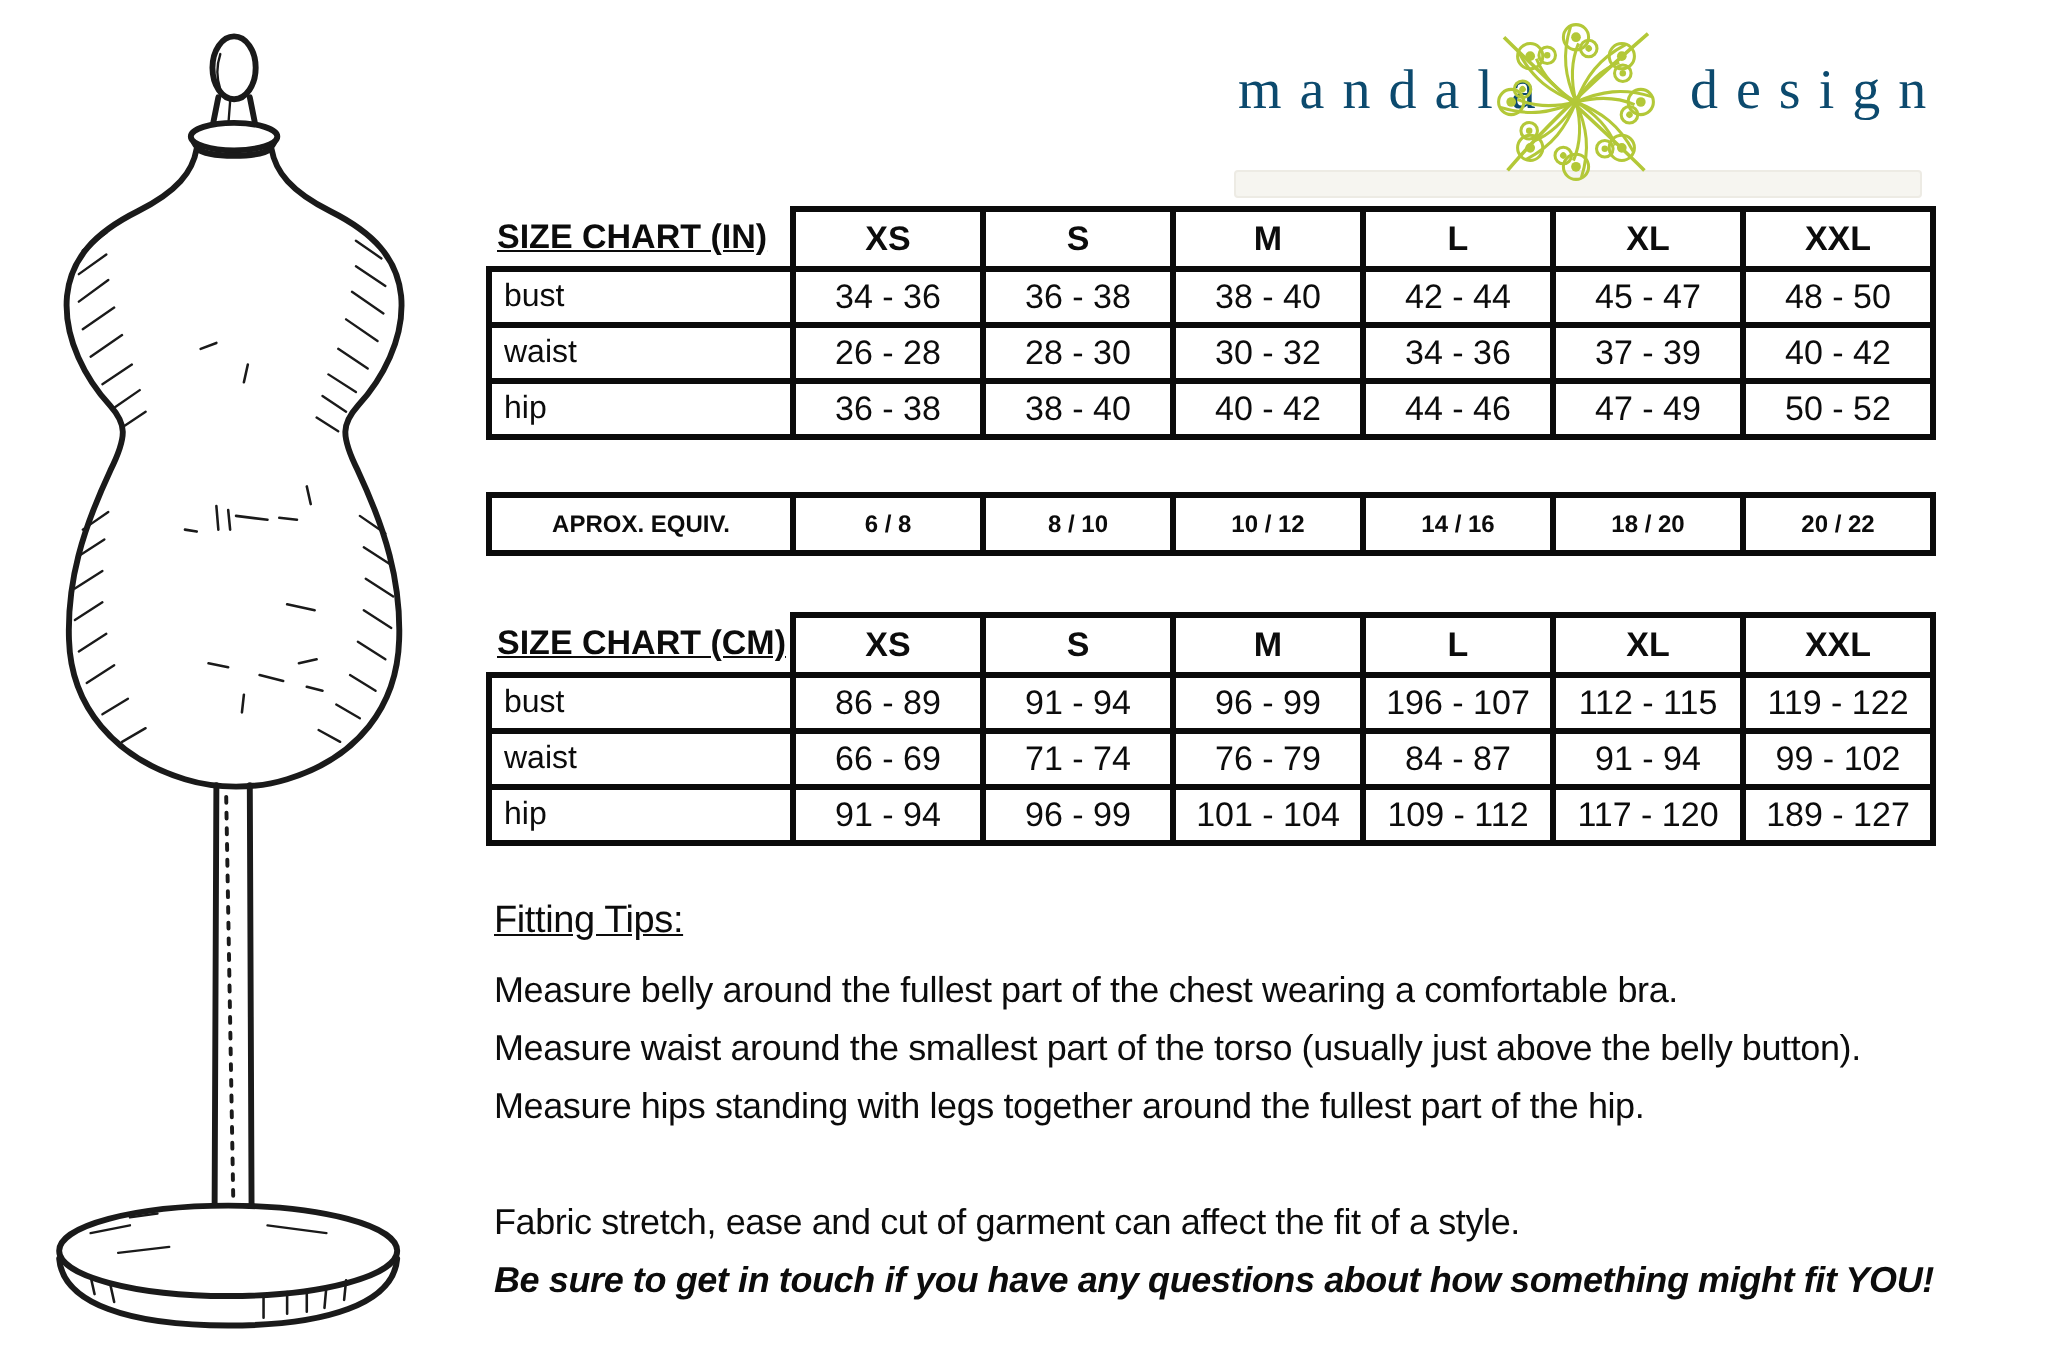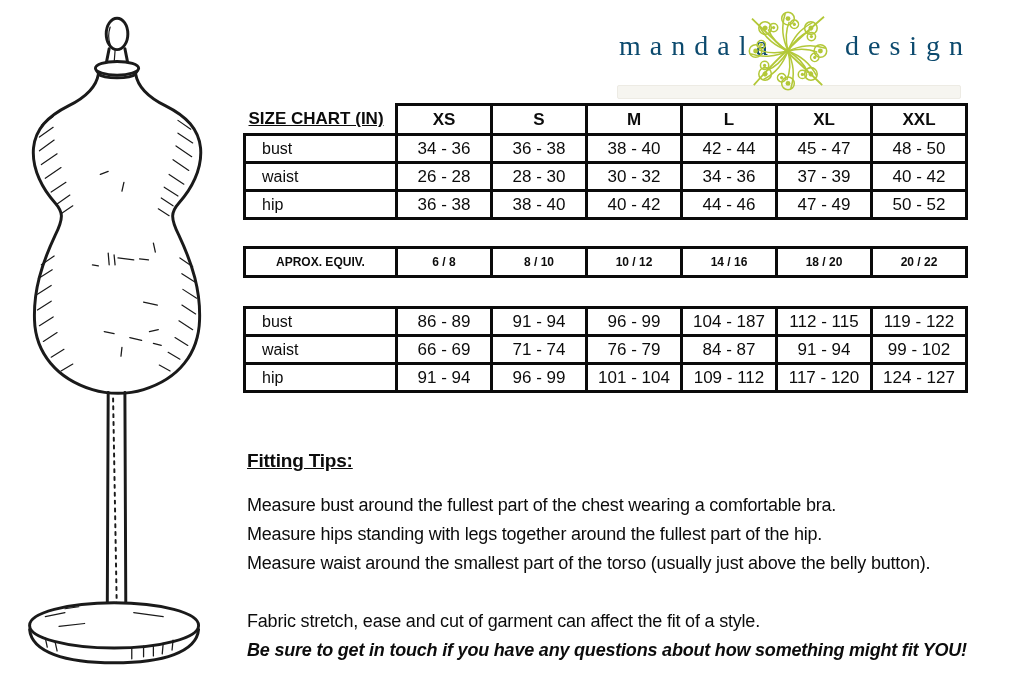--- a/index.html
+++ b/index.html
@@ -25,31 +25,31 @@
   table.tbl{position:absolute;border-collapse:collapse;table-layout:fixed;background:transparent;border-radius:24px;}
   table.tbl td{
     border:3px solid #0b0b0b;text-align:center;vertical-align:middle;
     font-size:17px;padding:0;height:25px;background:#ffffff;white-space:nowrap;
   }
   table.tbl tr.hrow td{font-weight:bold;height:27px;}
   table.tbl td.lblhead{
     border:none;background:transparent;text-align:left;font-weight:bold;
     font-size:17px;padding-left:4px;
   }
-  table.tbl td.rowlbl{text-align:left;padding-left:16px;font-size:16px;}
+  table.tbl td.rowlbl{text-align:left;padding-left:6px;font-size:16px;}
   .u{text-decoration:underline;}
   #tbl-in{left:243px;top:103px;}
   #tbl-eq{left:243px;top:246px;}
   #tbl-eq td{font-weight:bold;font-size:12px;height:26px;}
   #tbl-cm{left:243px;top:306px;}
 
   
   .tips{position:absolute;left:247px;top:446px;width:775px;font-size:18px;
         line-height:29px;letter-spacing:-0.2px;}
-  .tips-heading{font-weight:bold;font-size:19px;margin-bottom:16px;}
+  .tips-heading{font-weight:normal;font-size:19px;margin-bottom:6px;}
   .tips p{margin:0;}
   .tips .notes{margin-top:29px;}
   .tips .emph{font-weight:bold;font-style:italic;}
 
   
   .mannequin{position:absolute;left:6px;top:4px;}
 </style>
 </head>
 <body>
 
@@ -216,54 +216,63 @@
     <colgroup>
         <col style="width:152px">
         <col style="width:95px">
         <col style="width:95px">
         <col style="width:95px">
         <col style="width:95px">
         <col style="width:95px">
         <col style="width:95px">
       </colgroup>
     <tbody>
+        <tr class="hrow">
+      <td class="lblhead"><span class="u">SIZE CHART (CM)</span></td>
+      <td>XS</td>
+      <td>S</td>
+      <td>M</td>
+      <td>L</td>
+      <td>XL</td>
+      <td>XXL</td>
+    </tr>
     <tr>
       <td class="rowlbl">bust</td>
       <td>86 - 89</td>
       <td>91 - 94</td>
       <td>96 - 99</td>
-      <td>104 - 187</td>
+      <td>196 - 107</td>
       <td>112 - 115</td>
       <td>119 - 122</td>
     </tr>
     <tr>
       <td class="rowlbl">waist</td>
       <td>66 - 69</td>
       <td>71 - 74</td>
       <td>76 - 79</td>
       <td>84 - 87</td>
       <td>91 - 94</td>
       <td>99 - 102</td>
     </tr>
     <tr>
       <td class="rowlbl">hip</td>
       <td>91 - 94</td>
       <td>96 - 99</td>
       <td>101 - 104</td>
       <td>109 - 112</td>
       <td>117 - 120</td>
-      <td>124 - 127</td>
+      <td>189 - 127</td>
     </tr>
   </tbody>
     </table>
 
   <div class="tips">
     <div class="tips-heading"><span class="u">Fitting Tips:</span></div>
-    <p>Measure bust around the fullest part of the chest wearing a comfortable bra.</p>
+    <p>Measure belly around the fullest part of the chest wearing a comfortable bra.</p>
+    <p>Measure waist around the smallest part of the torso (usually just above the belly button).</p>
     <p>Measure hips standing with legs together around the fullest part of the hip.</p>
-    <p>Measure waist around the smallest part of the torso (usually just above the belly button).</p>
     <div class="notes">
       <p>Fabric stretch, ease and cut of garment can affect the fit of a style.</p>
       <p class="emph">Be sure to get in touch if you have any questions about how something might fit YOU!</p>
     </div>
   </div>
 
 </div>
 
 </body></html>

